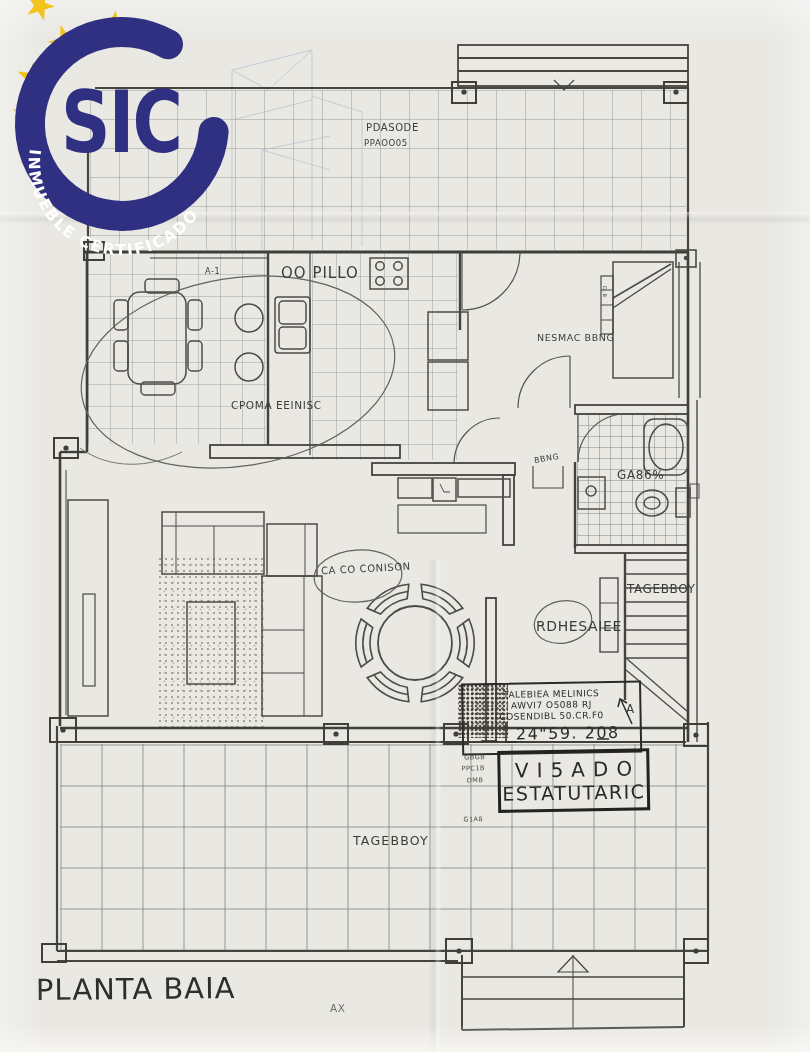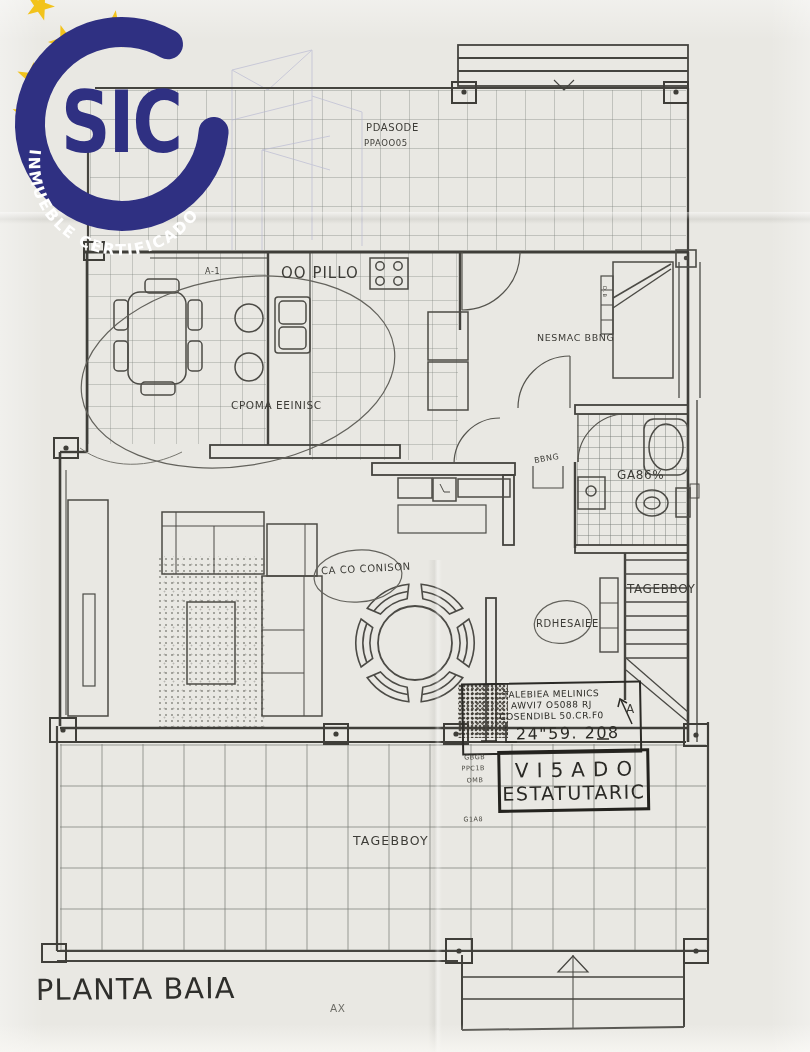--- a/index.html
+++ b/index.html
@@ -275,21 +275,21 @@
   <div class="lbl" style="left:366px;top:122px;font-size:10px;">PDASODE</div>
   <div class="lbl" style="left:364px;top:138px;font-size:8.5px;">PPAOO05</div>
   <div class="lbl" style="left:281px;top:264px;font-size:15px;letter-spacing:1px;">OO PILLO</div>
   <div class="lbl" style="left:205px;top:267px;font-size:8px;">A-1</div>
   <div class="lbl" style="left:537px;top:332px;font-size:9.5px;">NESMAC BBNG</div>
   <div class="lbl" style="left:231px;top:399px;font-size:10.5px;text-align:right;">CPOMA EEINISC</div>
   <div class="lbl" style="left:534px;top:454px;font-size:8px;transform:rotate(-10deg);">BBNG</div>
   <div class="lbl" style="left:617px;top:468px;font-size:12px;">GA86%</div>
   <div class="lbl" style="left:321px;top:563px;font-size:10px;transform:rotate(-3deg);">CA CO CONISON</div>
   <div class="lbl" style="left:627px;top:582px;font-size:12px;">TAGEBBOY</div>
-  <div class="lbl" style="left:536px;top:618px;font-size:10px;">RDHESAIEE</div>
+  <div class="lbl" style="left:536px;top:618px;font-size:14px;">RDHESAIEE</div>
   <div class="lbl" style="left:602px;top:286px;font-size:5px;writing-mode:vertical-rl;letter-spacing:1px;">D.B</div>
   <div class="lbl" style="left:626px;top:702px;font-size:12px;">A</div>
   <div class="lbl" style="left:353px;top:833px;font-size:12.5px;letter-spacing:1.2px;">TAGEBBOY</div>
   <div class="lbl" style="left:330px;top:966px;font-size:10.5px;color:#6e6d67;margin-top:36px;">AX</div>
   <div class="lbl" style="left:36px;top:972px;font-size:29px;letter-spacing:1px;color:#2e2e2b;transform:rotate(-0.6deg);">PLANTA BAIA</div>
 
   <div style="position:absolute;left:0;top:0;width:810px;height:1052px;transform:rotate(-1deg);transform-origin:550px 740px;pointer-events:none;">
     <div class="stamp-box" style="left:462px;top:682px;width:176px;height:68px;">
       <div style="font-size:9px;margin-top:5px;letter-spacing:.5px;">TALEBIEA MELINICS</div>
       <div style="font-size:9px;margin-top:1px;letter-spacing:.5px;">AWVI7 O5088 RJ</div>

